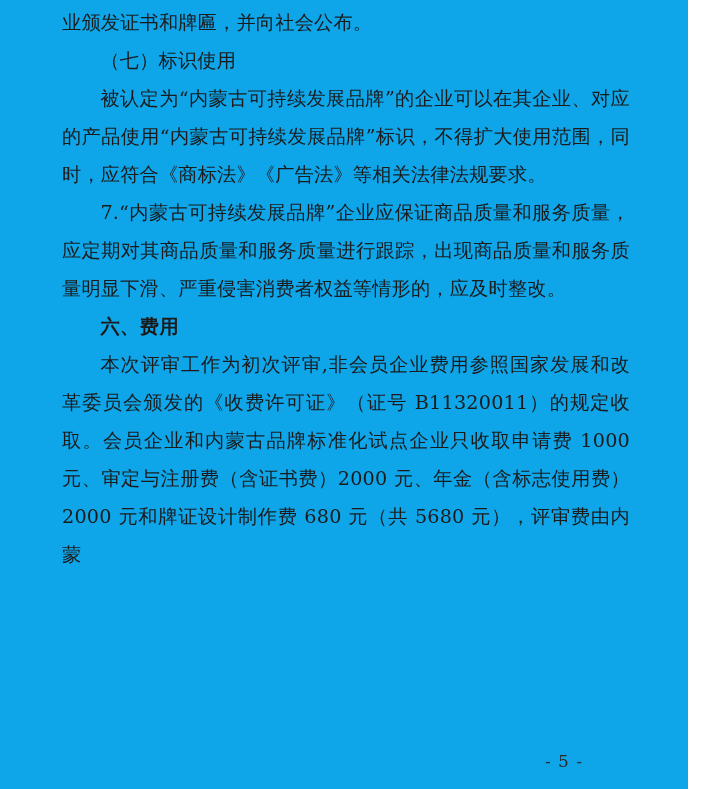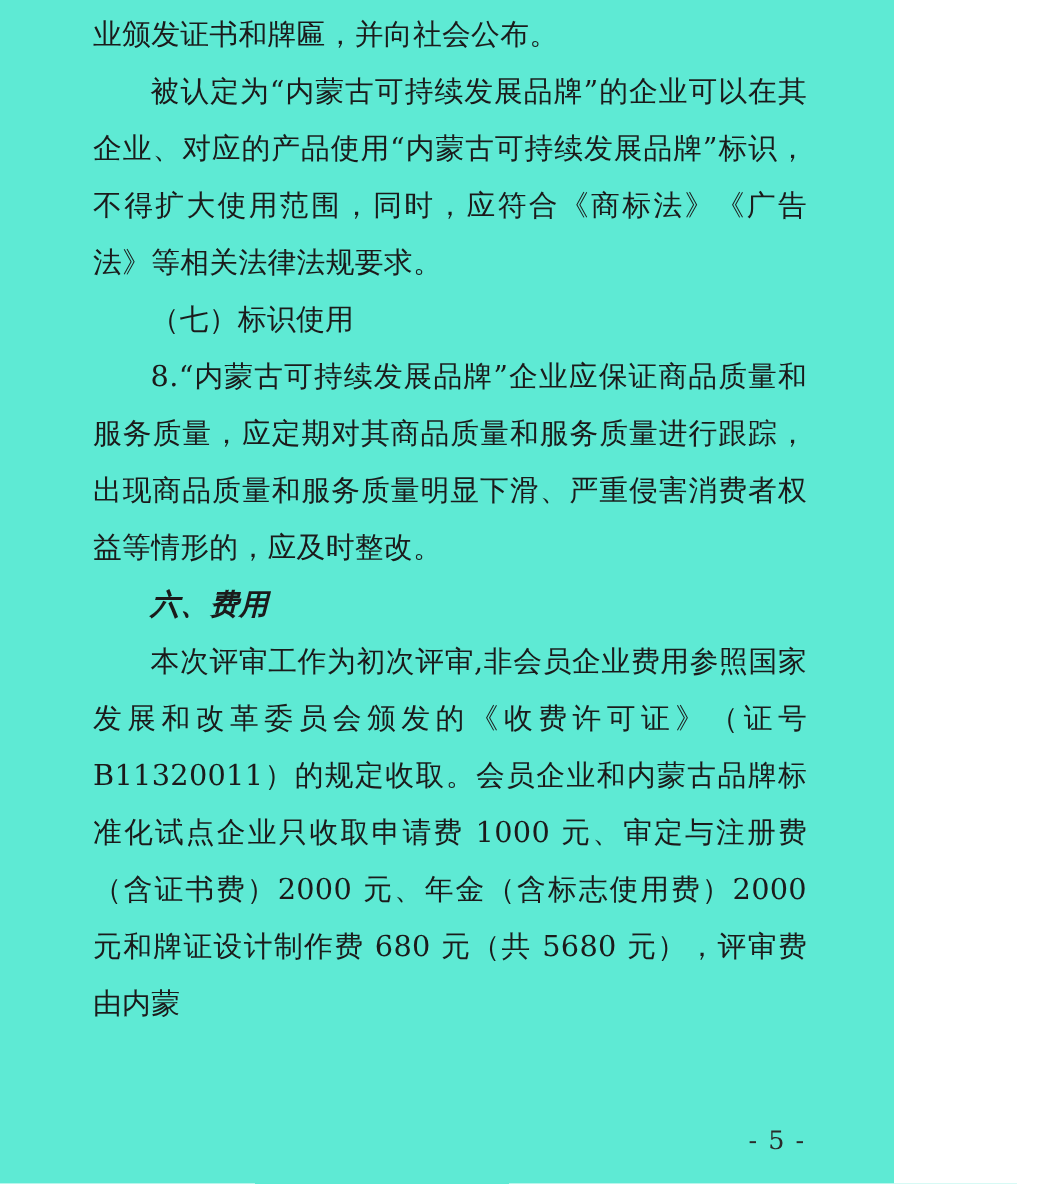--- a/index.html
+++ b/index.html
@@ -9,25 +9,25 @@
   }
   body {
     width: 704px;
     height: 789px;
     overflow: hidden;
     font-family: "DejaVu Serif", "Liberation Serif", serif;
     color: #1b1b1b;
   }
   .page {
     position: relative;
-    width: 596px;
+    width: 688px;
     height: 789px;
     box-sizing: border-box;
     padding: 0px 58px 0 62px;
-    background: #5eead4;
+    background: #0ea5e9;
   }
   .doc-body {
     padding-top: 4px;
   }
   p.para {
     margin: 0;
     font-size: 19.2px;
     line-height: 38px;
     text-align: justify;
     text-justify: inter-ideograph;
@@ -38,21 +38,20 @@
   p.indent {
     text-indent: 2em;
   }
   p.heading {
     margin: 0;
     font-size: 19.2px;
     line-height: 38px;
     text-indent: 2em;
     font-weight: bold;
     letter-spacing: 0.5px;
-    font-style: italic;
   }
   .page-number {
     position: absolute;
     left: 0;
     right: 0;
     bottom: 18px;
     text-align: center;
     font-size: 17px;
     color: #2a2a2a;
     letter-spacing: 1px;
@@ -63,28 +62,28 @@
   }
 </style>
 </head>
 <body>
 
 <div class="page">
   <div class="doc-body">
 
     <p class="para">业颁发证书和牌匾，并向社会公布。</p>
 
+    <p class="para indent">（七）标识使用</p>
+
     <p class="para indent">被认定为“内蒙古可持续发展品牌”的企业可以在其企业、对应的产品使用“内蒙古可持续发展品牌”标识，不得扩大使用范围，同时，应符合《商标法》《广告法》等相关法律法规要求。</p>
-
-    <p class="para indent">（七）标识使用</p>
 
 
 
 
-    <p class="para indent">8.“内蒙古可持续发展品牌”企业应保证商品质量和服务质量，应定期对其商品质量和服务质量进行跟踪，出现商品质量和服务质量明显下滑、严重侵害消费者权益等情形的，应及时整改。</p>
+    <p class="para indent">7.“内蒙古可持续发展品牌”企业应保证商品质量和服务质量，应定期对其商品质量和服务质量进行跟踪，出现商品质量和服务质量明显下滑、严重侵害消费者权益等情形的，应及时整改。</p>
 
     <p class="heading">六、费用</p>
 
     <p class="para indent">本次评审工作为初次评审,非会员企业费用参照国家发展和改革委员会颁发的《收费许可证》（证号 B11320011）的规定收取。会员企业和内蒙古品牌标准化试点企业只收取申请费 1000 元、审定与注册费（含证书费）2000 元、年金（含标志使用费）2000 元和牌证设计制作费 680 元（共 5680 元），评审费由内蒙</p>
 
   </div>
 
   <div class="page-number">
     <span class="pn-inner">- 5 -</span>
   </div>

